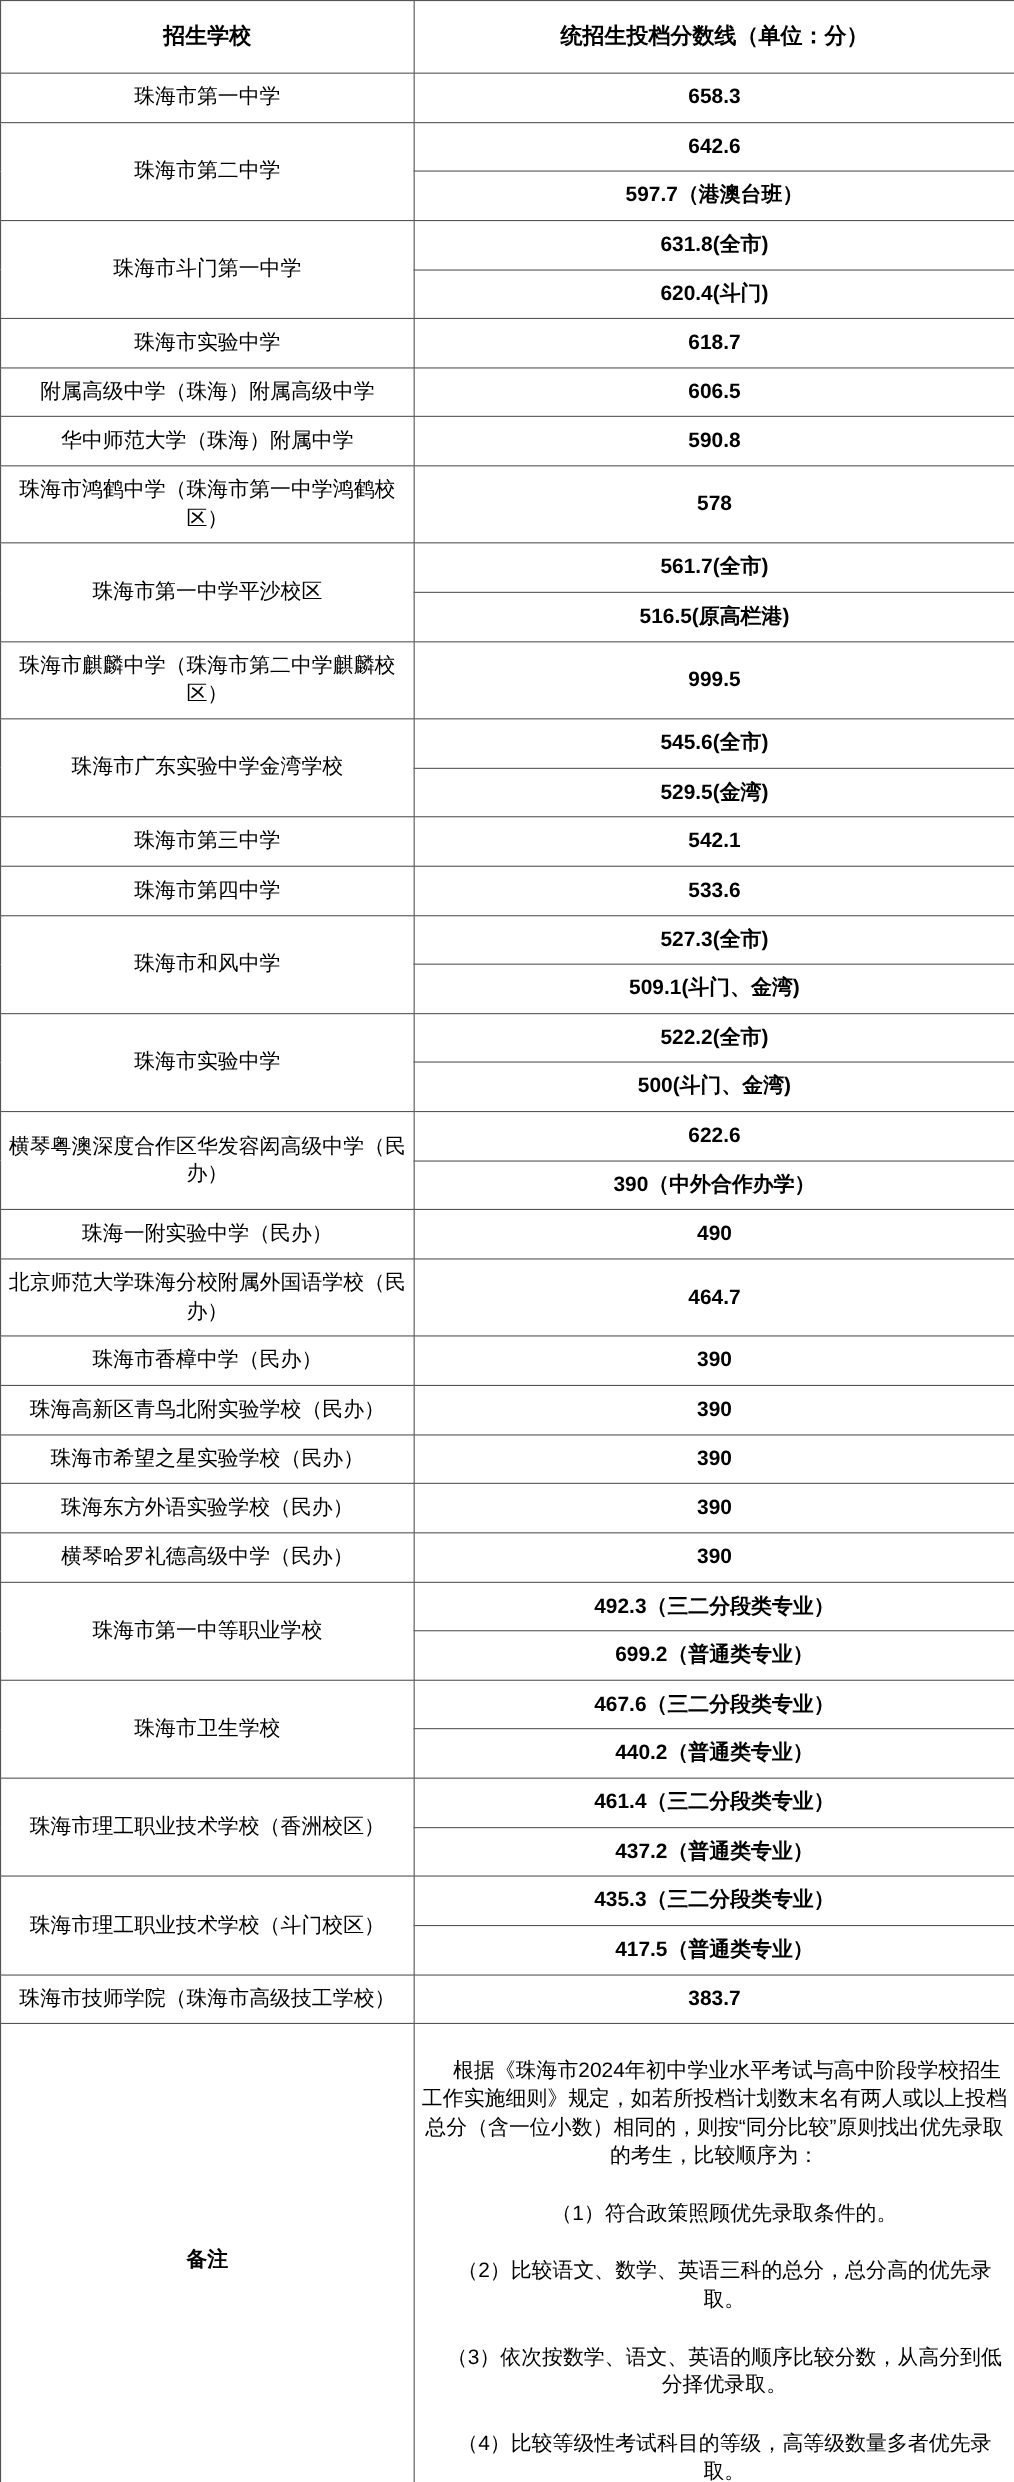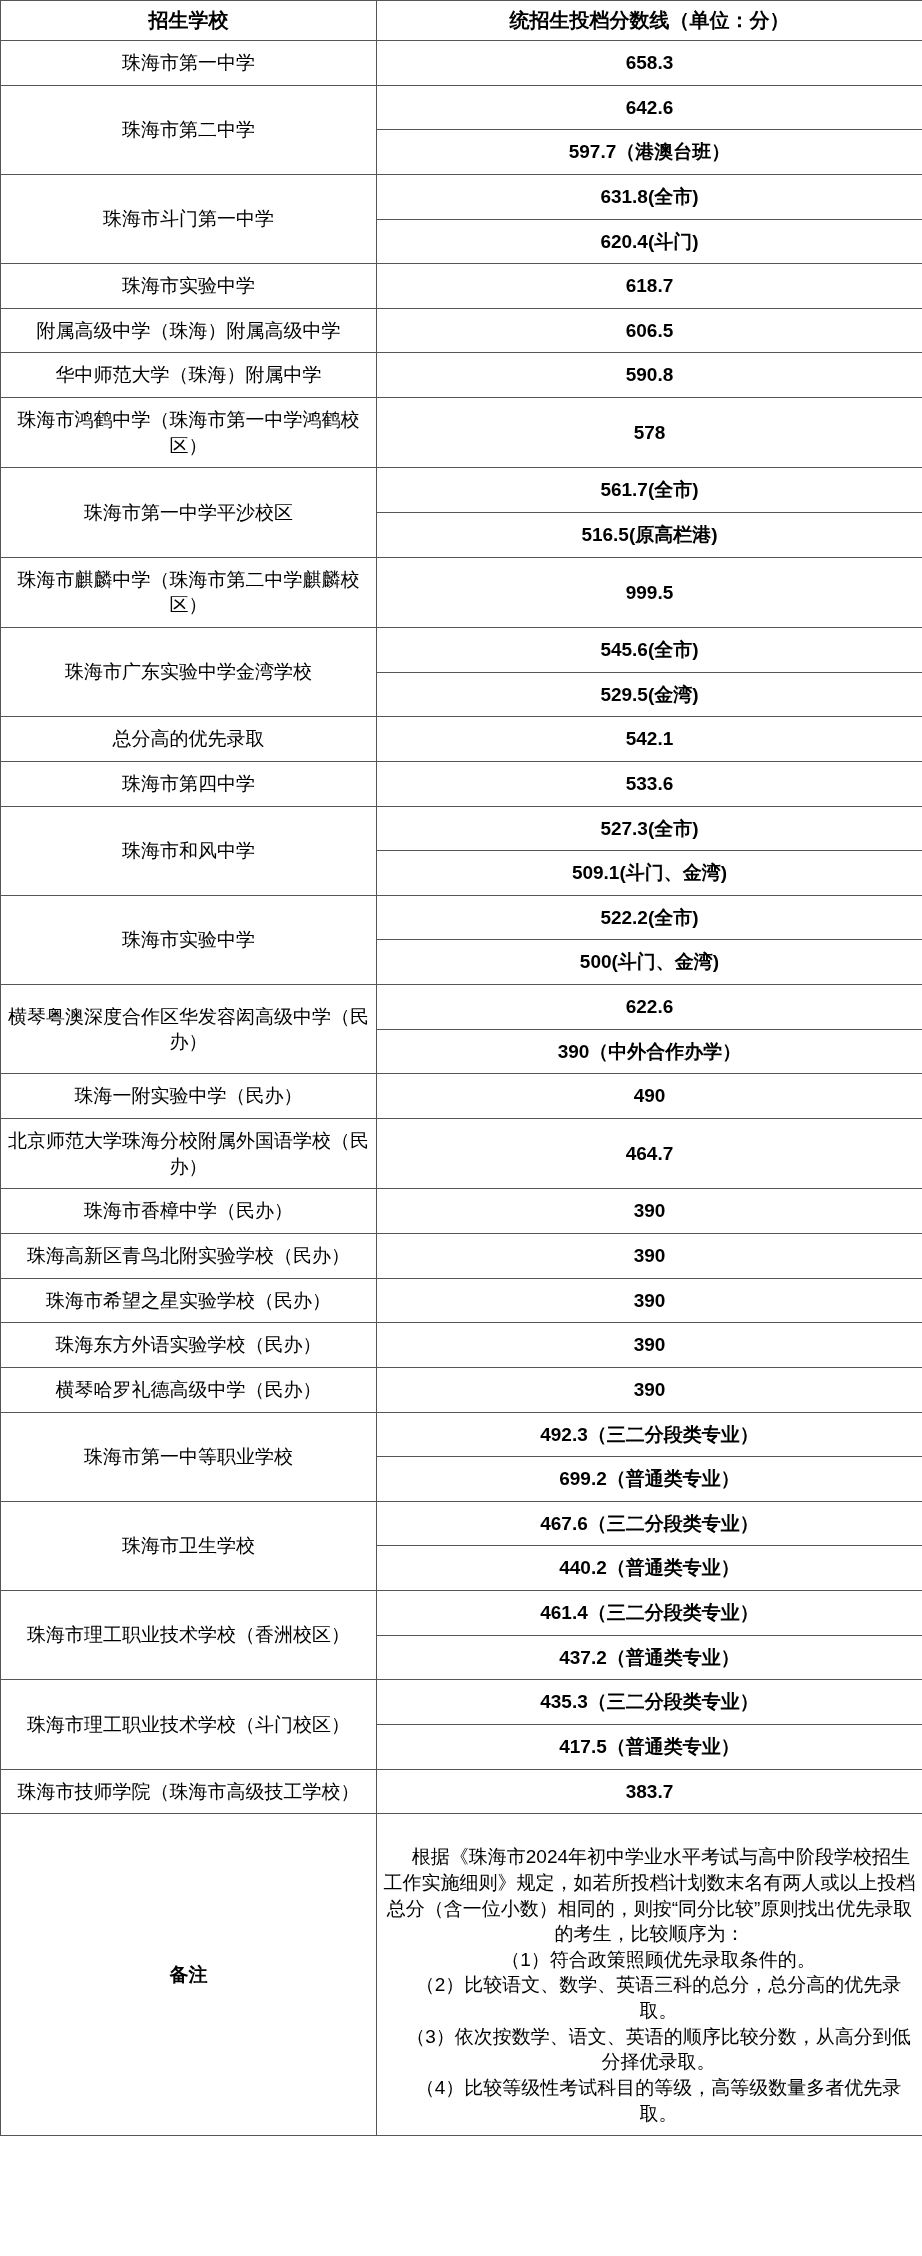--- a/index.html
+++ b/index.html
@@ -30,21 +30,21 @@
     text-align: center;
     vertical-align: middle;
     color: #000000;
     font-size: 19px;
     line-height: 1.35;
     padding: 9px 6px;
   }
   table.score-table th {
     font-weight: bold;
     font-size: 20px;
-    padding: 6px 6px;
+    padding: 19px 6px;
   }
   td.school {
     font-weight: normal;
   }
   td.score {
     font-weight: bold;
   }
   td.note-label {
     font-weight: bold;
     font-size: 19px;
@@ -57,20 +57,21 @@
     line-height: 1.62;
     padding: 12px 14px 14px 14px;
   }
   td.note-body p {
     margin: 0;
     text-indent: 0;
   }
   td.note-body p.indent {
     text-indent: 0em;
     padding-left: 18px;
+    margin-top: 27px;
   }
   td.note-body p.first {
     text-indent: 1.2em;
     margin-top: 21px;
   }
 </style>
 </head>
 <body>
 
 <div class="sheet">
@@ -132,21 +133,21 @@
           <td class="score">999.5</td>
         </tr>
         <tr>
           <td class="school" rowspan="2">珠海市广东实验中学金湾学校</td>
           <td class="score">545.6(全市)</td>
         </tr>
         <tr>
           <td class="score">529.5(金湾)</td>
         </tr>
         <tr>
-          <td class="school">总分高的优先录取</td>
+          <td class="school">珠海市第三中学</td>
           <td class="score">542.1</td>
         </tr>
         <tr>
           <td class="school">珠海市第四中学</td>
           <td class="score">533.6</td>
         </tr>
         <tr>
           <td class="school" rowspan="2">珠海市和风中学</td>
           <td class="score">527.3(全市)</td>
         </tr>

